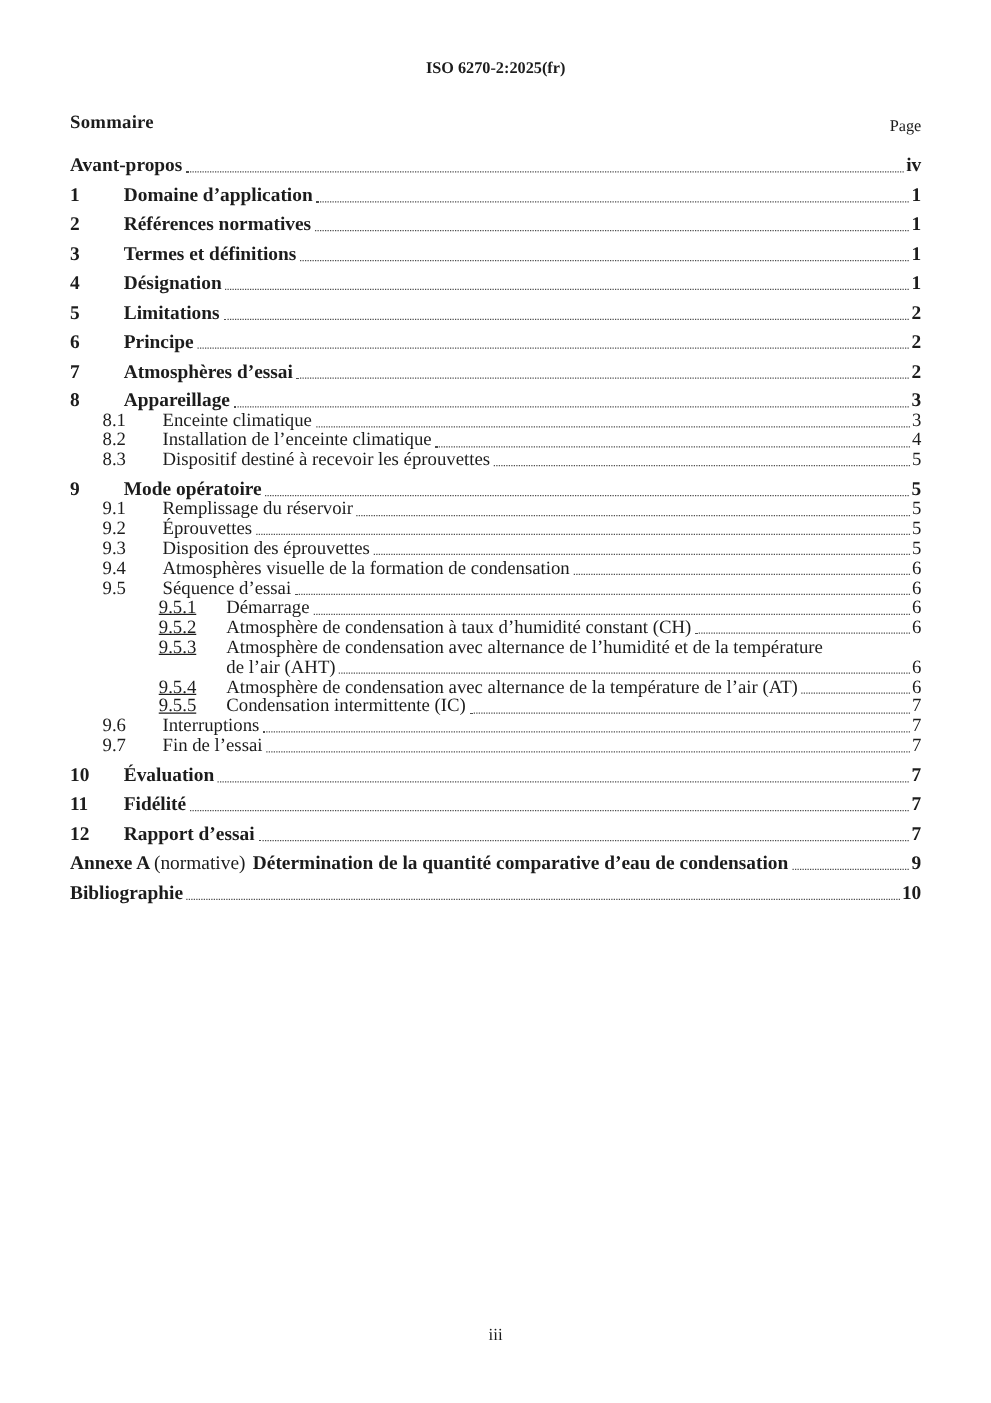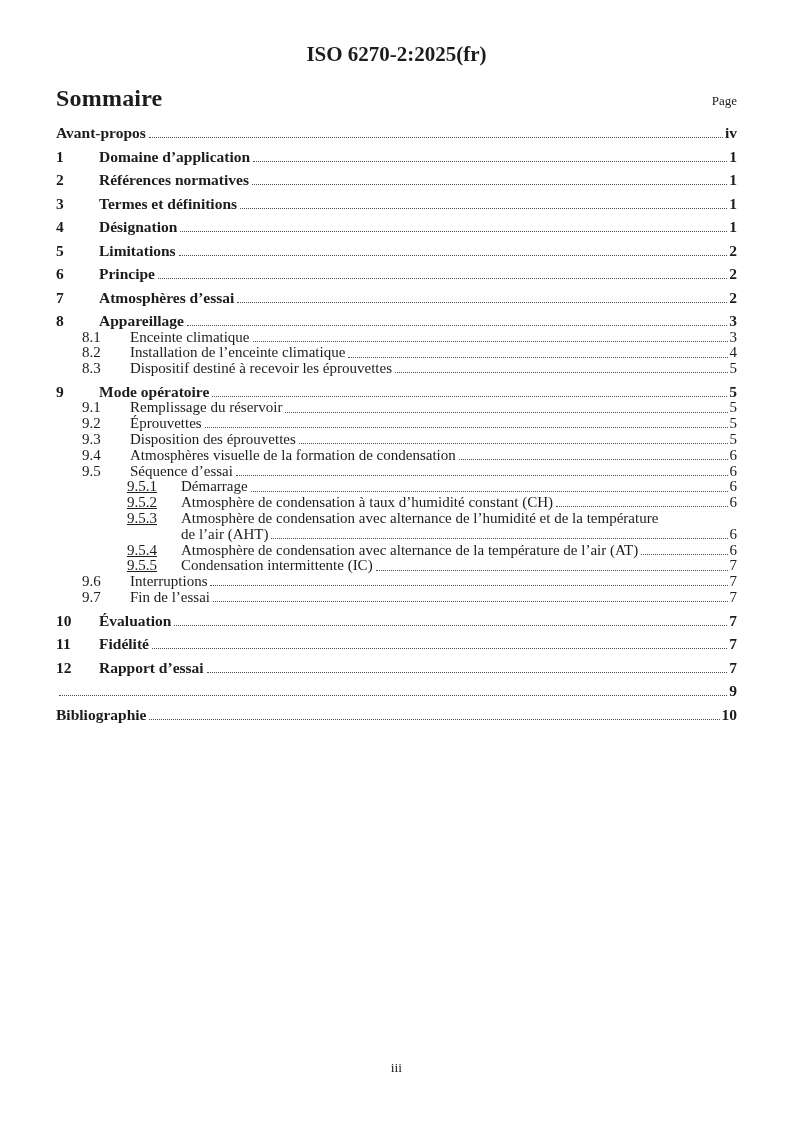--- a/index.html
+++ b/index.html
@@ -5,27 +5,27 @@
   html,body{margin:0;padding:0;}
   body{
     width:793px;height:1122px;background:#ffffff;
     font-family:"Liberation Serif","DejaVu Serif",serif;
     color:#1c1c1c;
     -webkit-font-smoothing:antialiased;
   }
   .page{position:relative;width:793px;height:1122px;overflow:hidden;background:#fff;}
   .header{
     text-align:center;padding-top:46px;
-    font-weight:bold;font-size:21px;line-height:16px;
+    font-weight:bold;font-size:13px;line-height:16px;
   }
   .content{margin:0 56px;}
   .title-row{
     margin-top:24px;display:flex;justify-content:space-between;align-items:flex-end;
   }
-  .title-row h1{margin:0;font-size:24px;line-height:24px;letter-spacing:0.2px;font-family:Liberation Serif, serif;}
+  .title-row h1{margin:0;font-size:15px;line-height:24px;letter-spacing:0.2px;font-family:Liberation Serif, serif;}
   .page-label{font-size:13px;line-height:14px;padding-bottom:2px;text-align:right;}
   .toc{margin-top:15px;}
   .row{display:flex;align-items:flex-end;}
   .l1{font-weight:bold;font-size:15.5px;line-height:16.5px;margin-top:7px;}
   .l2,.l3,.cont{font-size:15px;line-height:15.8px;font-weight:normal;}
   .l2{padding-left:26px;}
   .l3{padding-left:71px;}
   .cont{padding-left:125px;}
   .num{flex:none;}
   .l1 .num{width:43px;}
@@ -222,20 +222,21 @@
           <span class="leader"></span>
           <span class="pagenum">7</span>
         </div>
         <div class="row l1">
           <span class="num">12</span>
           <span class="label">Rapport d’essai</span>
           <span class="leader"></span>
           <span class="pagenum">7</span>
         </div>
         <div class="row l1">
+          <span class="label"><span>Annexe A </span><span class="normal">(normative) </span><span>Détermination de la quantité comparative d’eau de condensation</span></span>
           <span class="leader"></span>
           <span class="pagenum">9</span>
         </div>
         <div class="row l1">
           <span class="label">Bibliographie</span>
           <span class="leader"></span>
           <span class="pagenum">10</span>
         </div>
       </div>
   </div>

